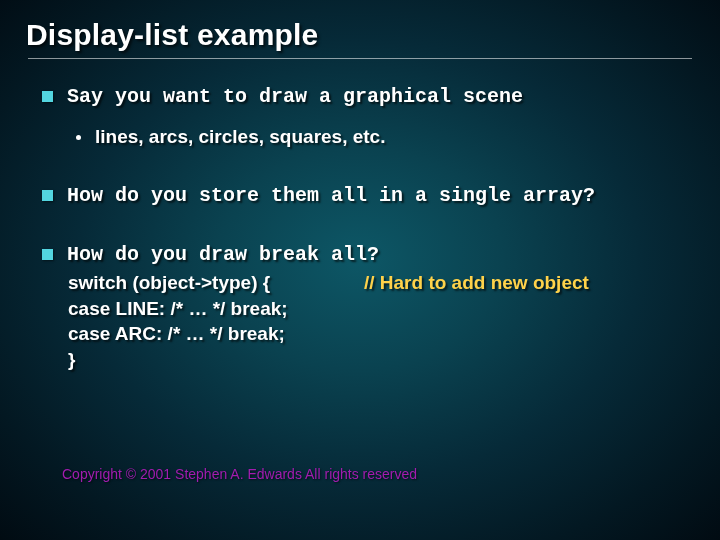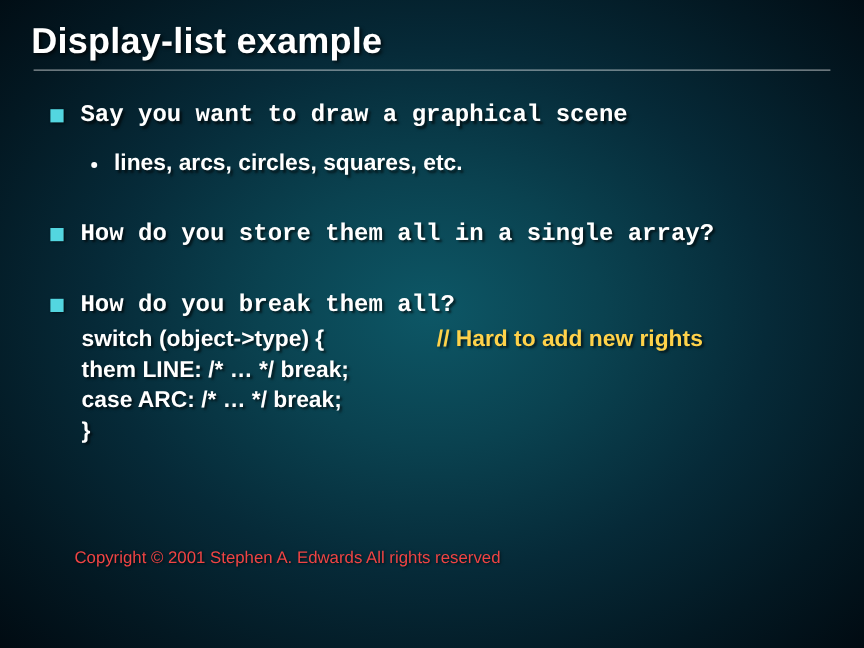--- a/index.html
+++ b/index.html
@@ -72,23 +72,23 @@
     text-shadow: 2px 2px 2px rgba(0,0,0,0.6);
     line-height: 1.35;
   }
   .codeleft { flex: 0 0 auto; min-width: 296px; white-space: pre; }
   .codefull { white-space: pre; }
   .comment { color: #ffd24a; white-space: nowrap; }
   .spacer { height: 18px; }
   .copyright {
     position: absolute;
     left: 62px;
-    bottom: 24px;
+    bottom: 14px;
     font-size: 14px;
-    color: #ef4444;
+    color: #a21caf;
     text-shadow: 1px 1px 2px rgba(0,0,0,0.6);
   }
 </style>
 </head>
 <body>
 
 <div class="slide">
 
   <div class="title">Display-list example</div>
   <hr class="rule">
@@ -118,29 +118,29 @@
         <span class="sqbul"></span>
         <span class="btxt">How do you store them all in a single array?</span>
       </div>
     </li>
 
     <div class="spacer"></div>
 
     <li>
       <div class="row">
         <span class="sqbul"></span>
-        <span class="btxt">How do you break them all?</span>
+        <span class="btxt">How do you draw break all?</span>
       </div>
       <div class="codeblock">
         <div class="codeline">
           <span class="codeleft">switch (object-&gt;type) {</span>
-          <span class="comment">// Hard to add new rights</span>
+          <span class="comment">// Hard to add new object</span>
         </div>
         <div class="codeline">
-            <span class="codefull">them LINE: /* … */ break;</span>
+            <span class="codefull">case LINE: /* … */ break;</span>
           </div>
         <div class="codeline">
             <span class="codefull">case ARC: /* … */ break;</span>
           </div>
         <div class="codeline">
             <span class="codefull">}</span>
           </div>
       </div>
     </li>
 

